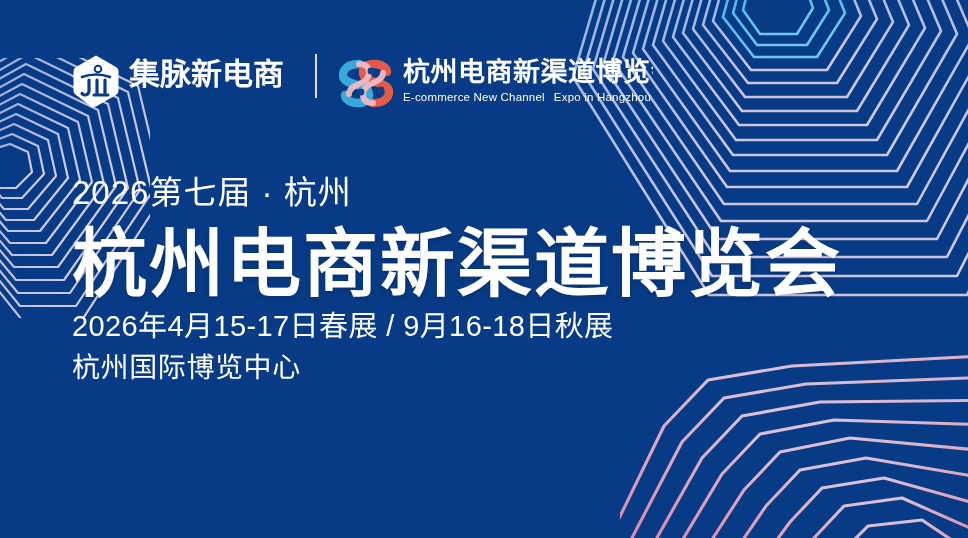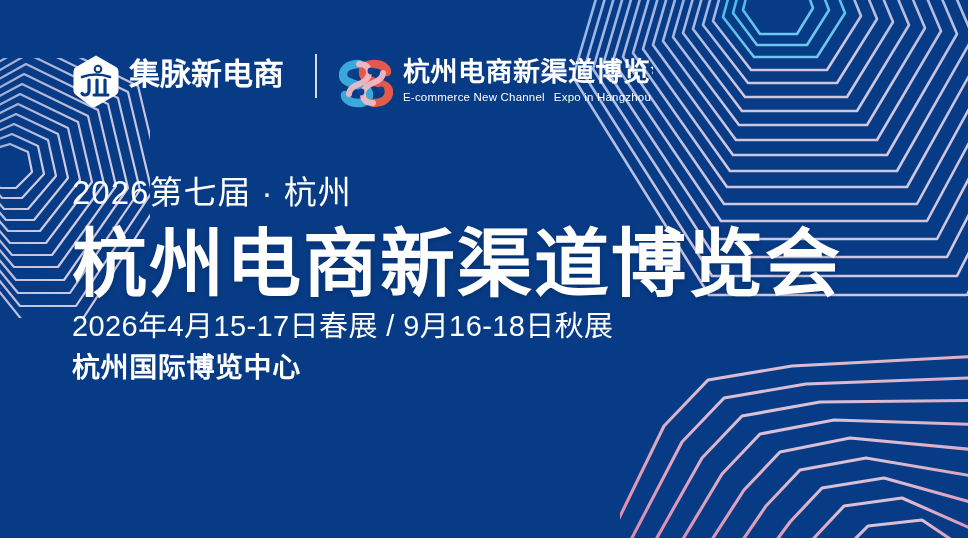--- a/index.html
+++ b/index.html
@@ -122,21 +122,20 @@
     white-space: nowrap;
   }
 
   .venue {
     margin-top: 2px;
     font-size: 28px;
     line-height: 40px;
     color: #ffffff;
     letter-spacing: .6px;
     white-space: nowrap;
-    font-weight: bold;
   }
 </style>
 </head>
 <body>
 
 <div class="banner">
 
   <svg class="deco deco-topright" viewBox="0 0 470 420" aria-hidden="true">
     <defs>
       <linearGradient id="gTR" x1="0" y1="0" x2="0.25" y2="1">

